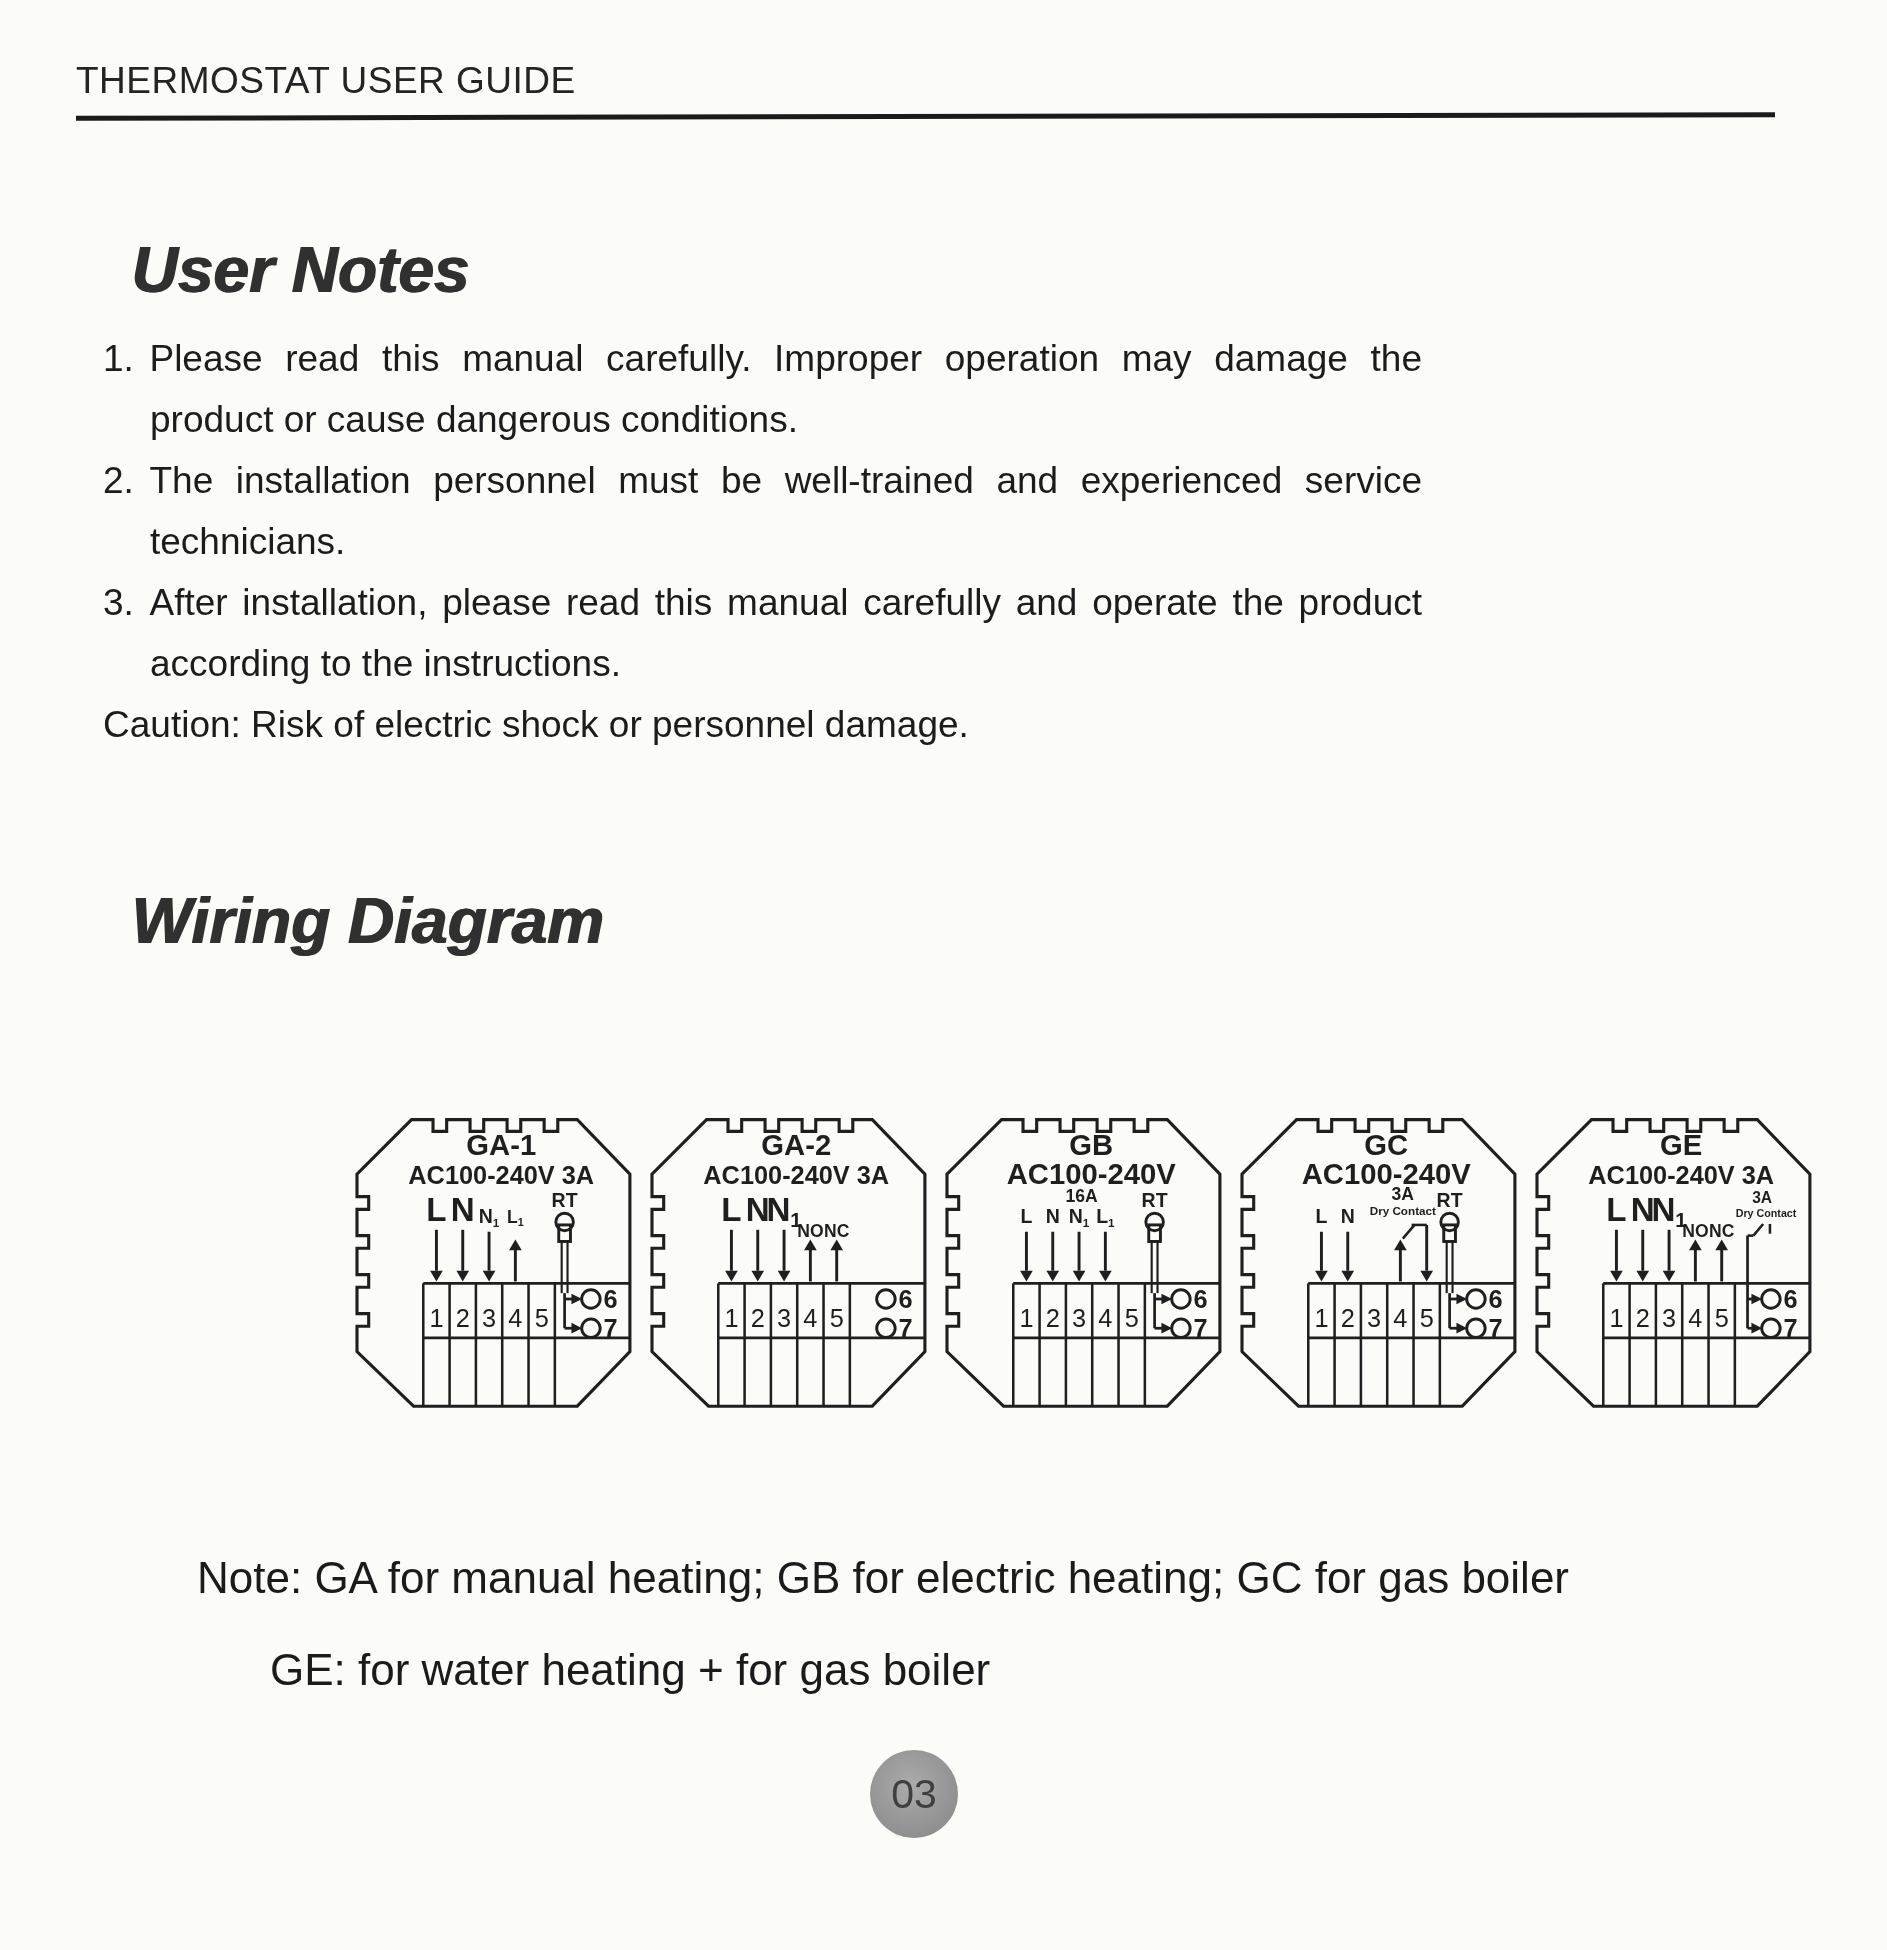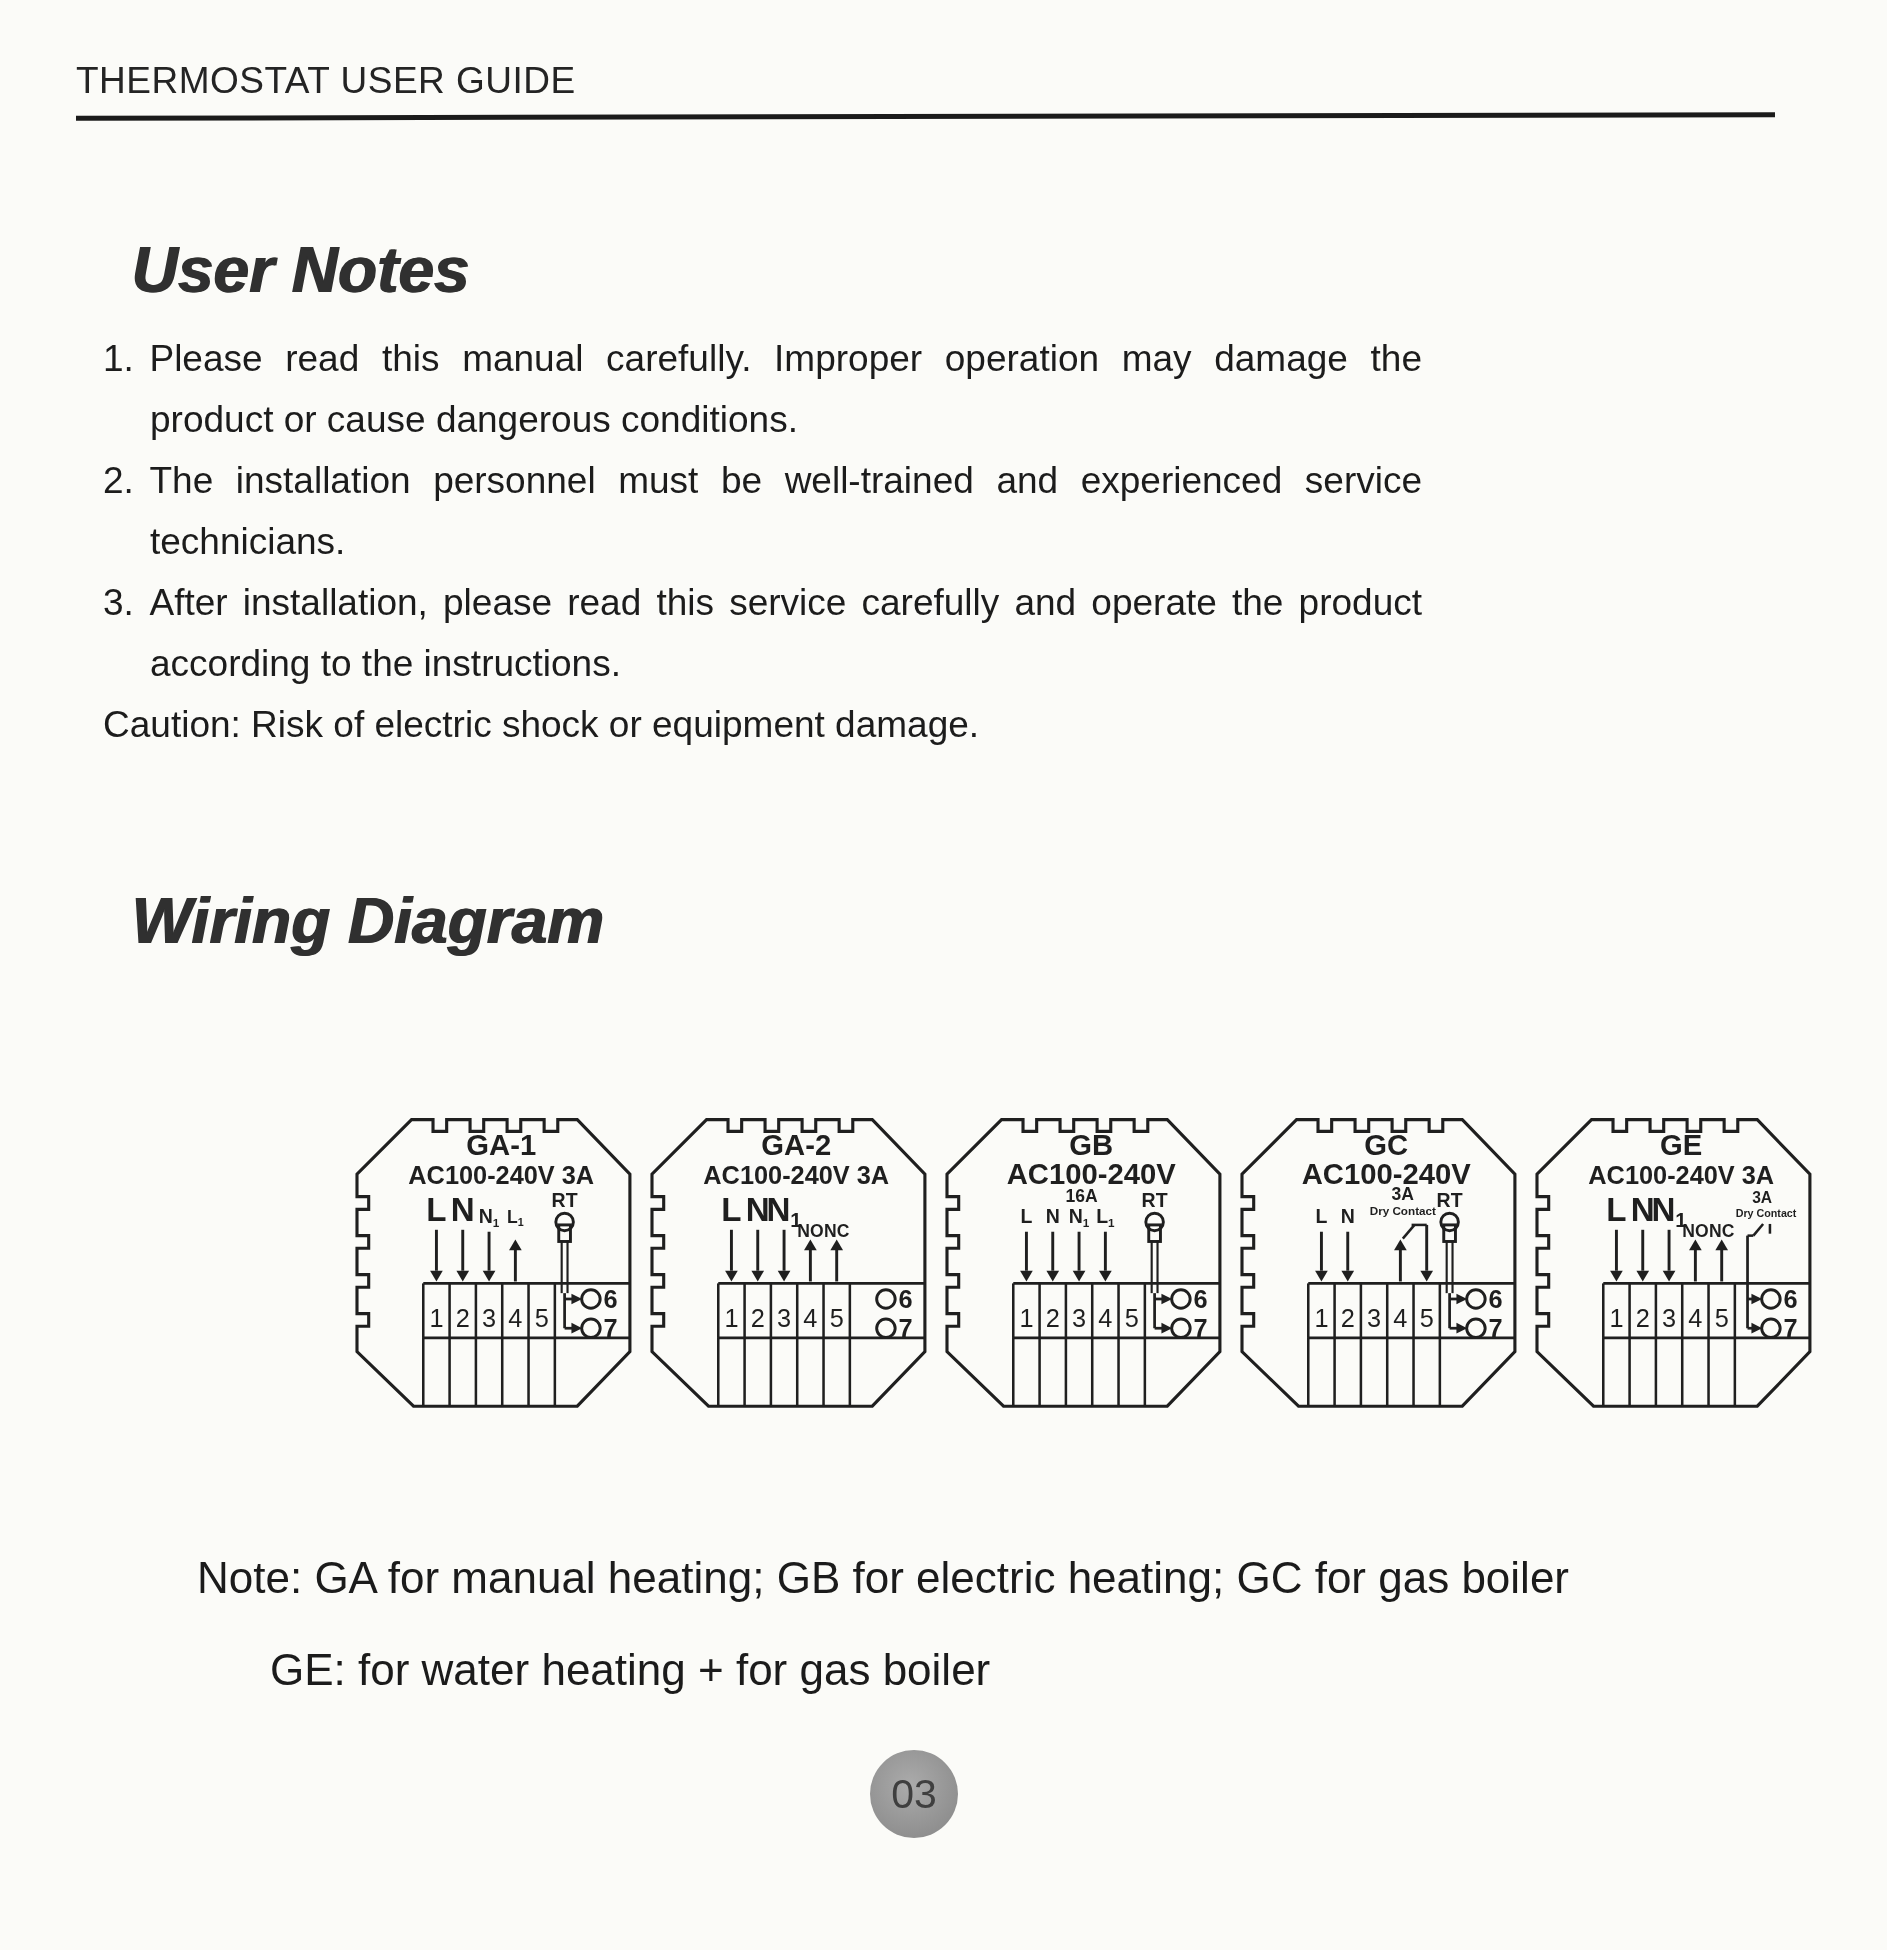--- a/index.html
+++ b/index.html
@@ -61,22 +61,22 @@
 <div class="page">
 
   <div class="doc-header">THERMOSTAT USER GUIDE</div>
   <div class="rule"></div>
 
   <h1 class="big-heading h-usernotes">User Notes</h1>
 
   <div class="notes">
     <p class="note-item"><span class="num">1.</span><span>Please read this manual carefully. Improper operation may damage the product or cause dangerous conditions.</span></p>
     <p class="note-item"><span class="num">2.</span><span>The installation personnel must be well-trained and experienced service technicians.</span></p>
-    <p class="note-item"><span class="num">3.</span><span>After installation, please read this service carefully and operate the product according to the instructions.</span></p>
-    <p class="caution">Caution: Risk of electric shock or equipment damage.</p>
+    <p class="note-item"><span class="num">3.</span><span>After installation, please read this manual carefully and operate the product according to the instructions.</span></p>
+    <p class="caution">Caution: Risk of electric shock or personnel damage.</p>
   </div>
 
   <h1 class="big-heading h-wiring">Wiring Diagram</h1>
 
   <div class="diagrams" id="diagrams-row">
       <div class="diagram">
         <svg viewBox="0 0 300 316">
           <path d="M68,14 H90 v12 h14 v-12 H128 v12 h14 v-12 H166 v12 h14 v-12 H204 v12 h14 v-12 H238 L292,70 V252 L238,308 H70 L12,252 V226 h12 v-13 h-12 V186 h12 v-13 h-12 V146 h12 v-13 h-12 V106 h12 v-13 h-12 V70 Z" fill="none" stroke="#1f1f1f" stroke-width="3.2" stroke-linejoin="miter"></path>
           <text x="160" y="50" font-size="30" font-weight="600" text-anchor="middle" fill="#1f1f1f">GA-1</text>
           <text x="160" y="80" font-size="26" font-weight="600" text-anchor="middle" fill="#1f1f1f">AC100-240V 3A</text>

